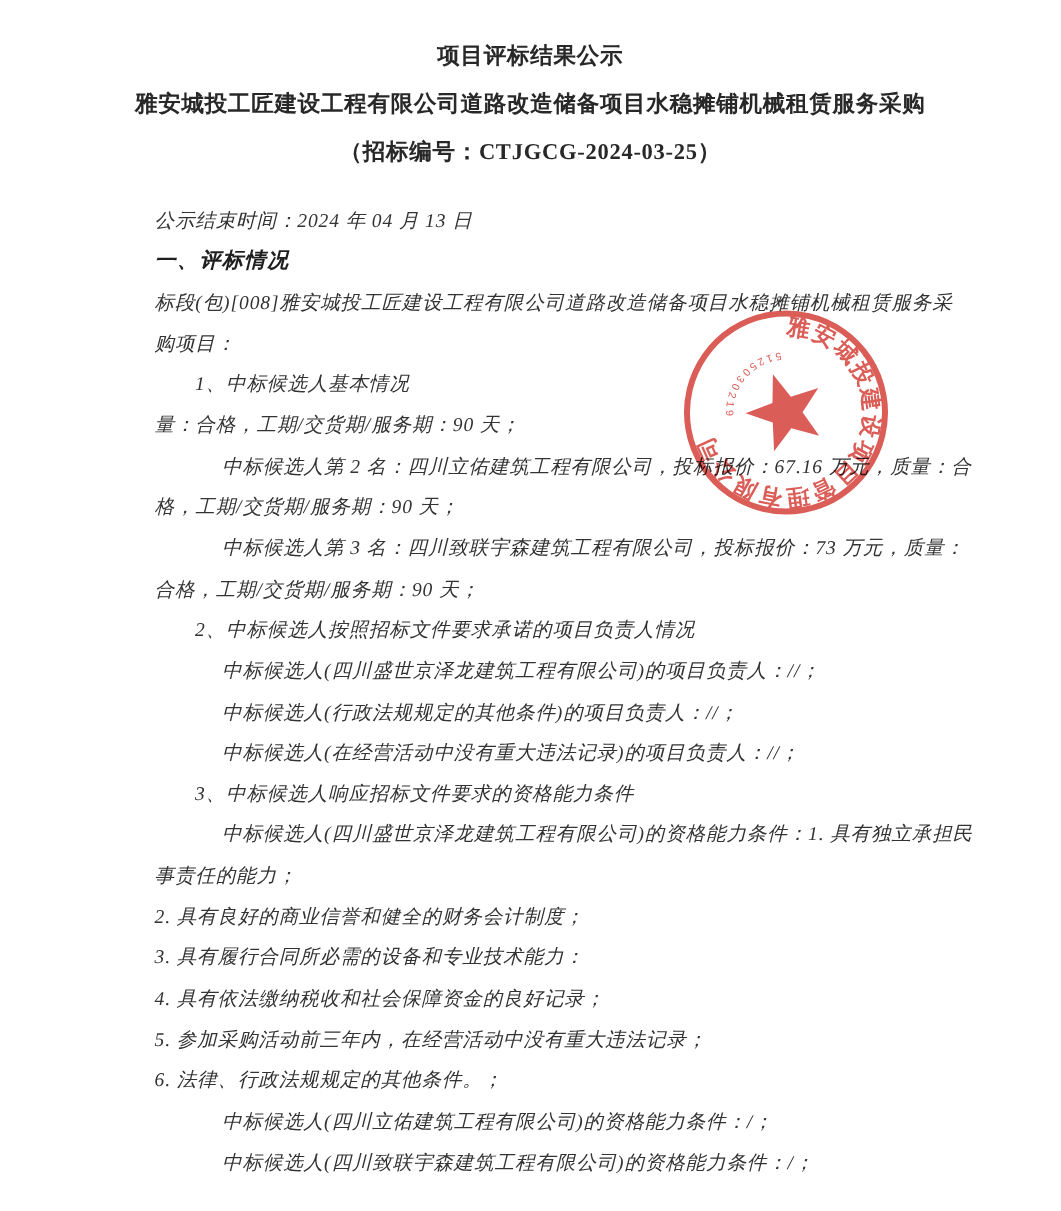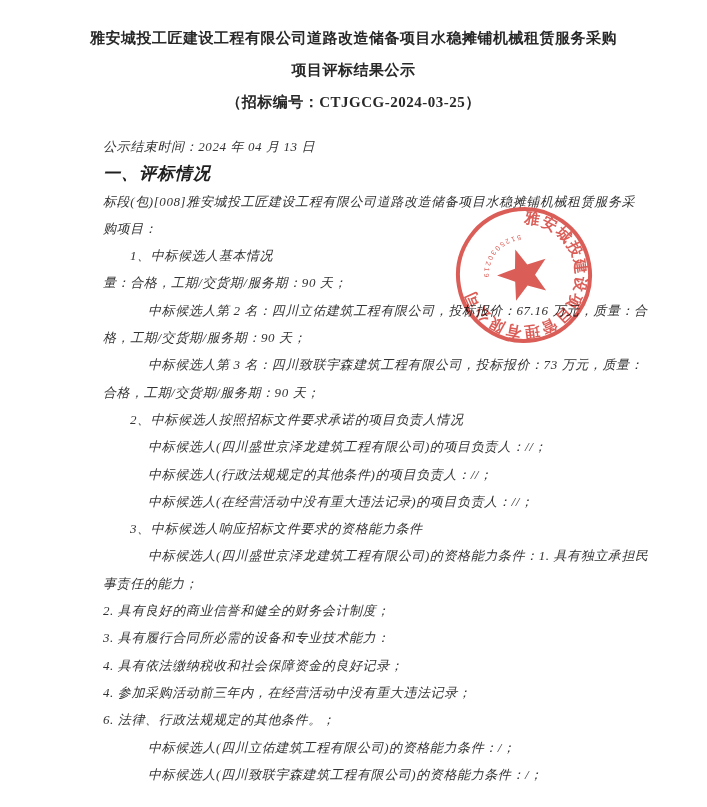--- a/index.html
+++ b/index.html
@@ -15,21 +15,21 @@
   }
   .body-block {
     position:absolute; top:133px; left:103px; width:540px;
     font-size:13px; letter-spacing:0.6px; color:#333333;
   }
   .ln { height:27.3px; line-height:27.3px; white-space:nowrap;font-style:italic; }
   .i1 { padding-left:27px; }
   .i2 { padding-left:45px; }
   .head {
     font-family:"Liberation Sans","DejaVu Sans",sans-serif;
-    font-weight:bold; font-size:17px; color:#1f1f1f; letter-spacing:1px;
+    font-weight:bold; font-size:14px; color:#1f1f1f; letter-spacing:1px;
   }
   .stamp {
     position:absolute; left:429px; top:180px; width:190px; height:190px;
     mix-blend-mode:multiply; opacity:0.88; filter:blur(0.35px);
     pointer-events:none;
   }
   .stamp .ring { fill:none; stroke:#d6463f; stroke-width:4; }
   .stamp .ring-text {
     fill:#d6463f; font-size:15px; font-weight:bold; letter-spacing:1.5px;
     font-family:"Liberation Serif","DejaVu Serif",serif;
@@ -39,22 +39,22 @@
     font-family:"Liberation Sans","DejaVu Sans",sans-serif;
   }
   .stamp .star { fill:#d6463f; }
 </style>
 </head>
 <body>
 
 <div class="page">
 
   <div class="title-block">
+    <div class="title-line">项目评标结果公示</div>
     <div class="title-line">雅安城投工匠建设工程有限公司道路改造储备项目水稳摊铺机械租赁服务采购</div>
-    <div class="title-line">项目评标结果公示</div>
     <div class="title-line">（招标编号：CTJGCG-2024-03-25）</div>
   </div>
 
   <div class="body-block">
     <div class="ln">公示结束时间：2024 年 04 月 13 日</div>
     <div class="ln head">一、评标情况</div>
     <div class="ln">标段(包)[008]雅安城投工匠建设工程有限公司道路改造储备项目水稳摊铺机械租赁服务采</div>
     <div class="ln">购项目：</div>
     <div class="ln i1">1、中标候选人基本情况</div>
     <div class="ln">量：合格，工期/交货期/服务期：90 天；</div>
@@ -65,21 +65,21 @@
     <div class="ln i1">2、中标候选人按照招标文件要求承诺的项目负责人情况</div>
     <div class="ln i2">中标候选人(四川盛世京泽龙建筑工程有限公司)的项目负责人：//；</div>
     <div class="ln i2">中标候选人(行政法规规定的其他条件)的项目负责人：//；</div>
     <div class="ln i2">中标候选人(在经营活动中没有重大违法记录)的项目负责人：//；</div>
     <div class="ln i1">3、中标候选人响应招标文件要求的资格能力条件</div>
     <div class="ln i2">中标候选人(四川盛世京泽龙建筑工程有限公司)的资格能力条件：1. 具有独立承担民</div>
     <div class="ln">事责任的能力；</div>
     <div class="ln">2. 具有良好的商业信誉和健全的财务会计制度；</div>
     <div class="ln">3. 具有履行合同所必需的设备和专业技术能力：</div>
     <div class="ln">4. 具有依法缴纳税收和社会保障资金的良好记录；</div>
-    <div class="ln">4. 参加采购活动前三年内，在经营活动中没有重大违法记录；</div>
+    <div class="ln">5. 参加采购活动前三年内，在经营活动中没有重大违法记录；</div>
     <div class="ln">6. 法律、行政法规规定的其他条件。；</div>
     <div class="ln i2">中标候选人(四川立佑建筑工程有限公司)的资格能力条件：/；</div>
     <div class="ln i2">中标候选人(四川致联宇森建筑工程有限公司)的资格能力条件：/；</div>
   </div>
 
   <svg class="stamp" viewBox="-95 -95 190 190" xmlns="http://www.w3.org/2000/svg">
     <g transform="rotate(125)">
       <circle class="ring" r="66"></circle>
       <path id="sealNameArc" d="M -42.6 29.8 A 52 52 0 1 1 42.6 29.8" fill="none"></path>
       <path id="sealCodeArc" d="M -30.6 25.7 A 40 40 0 0 0 30.6 25.7" fill="none"></path>

